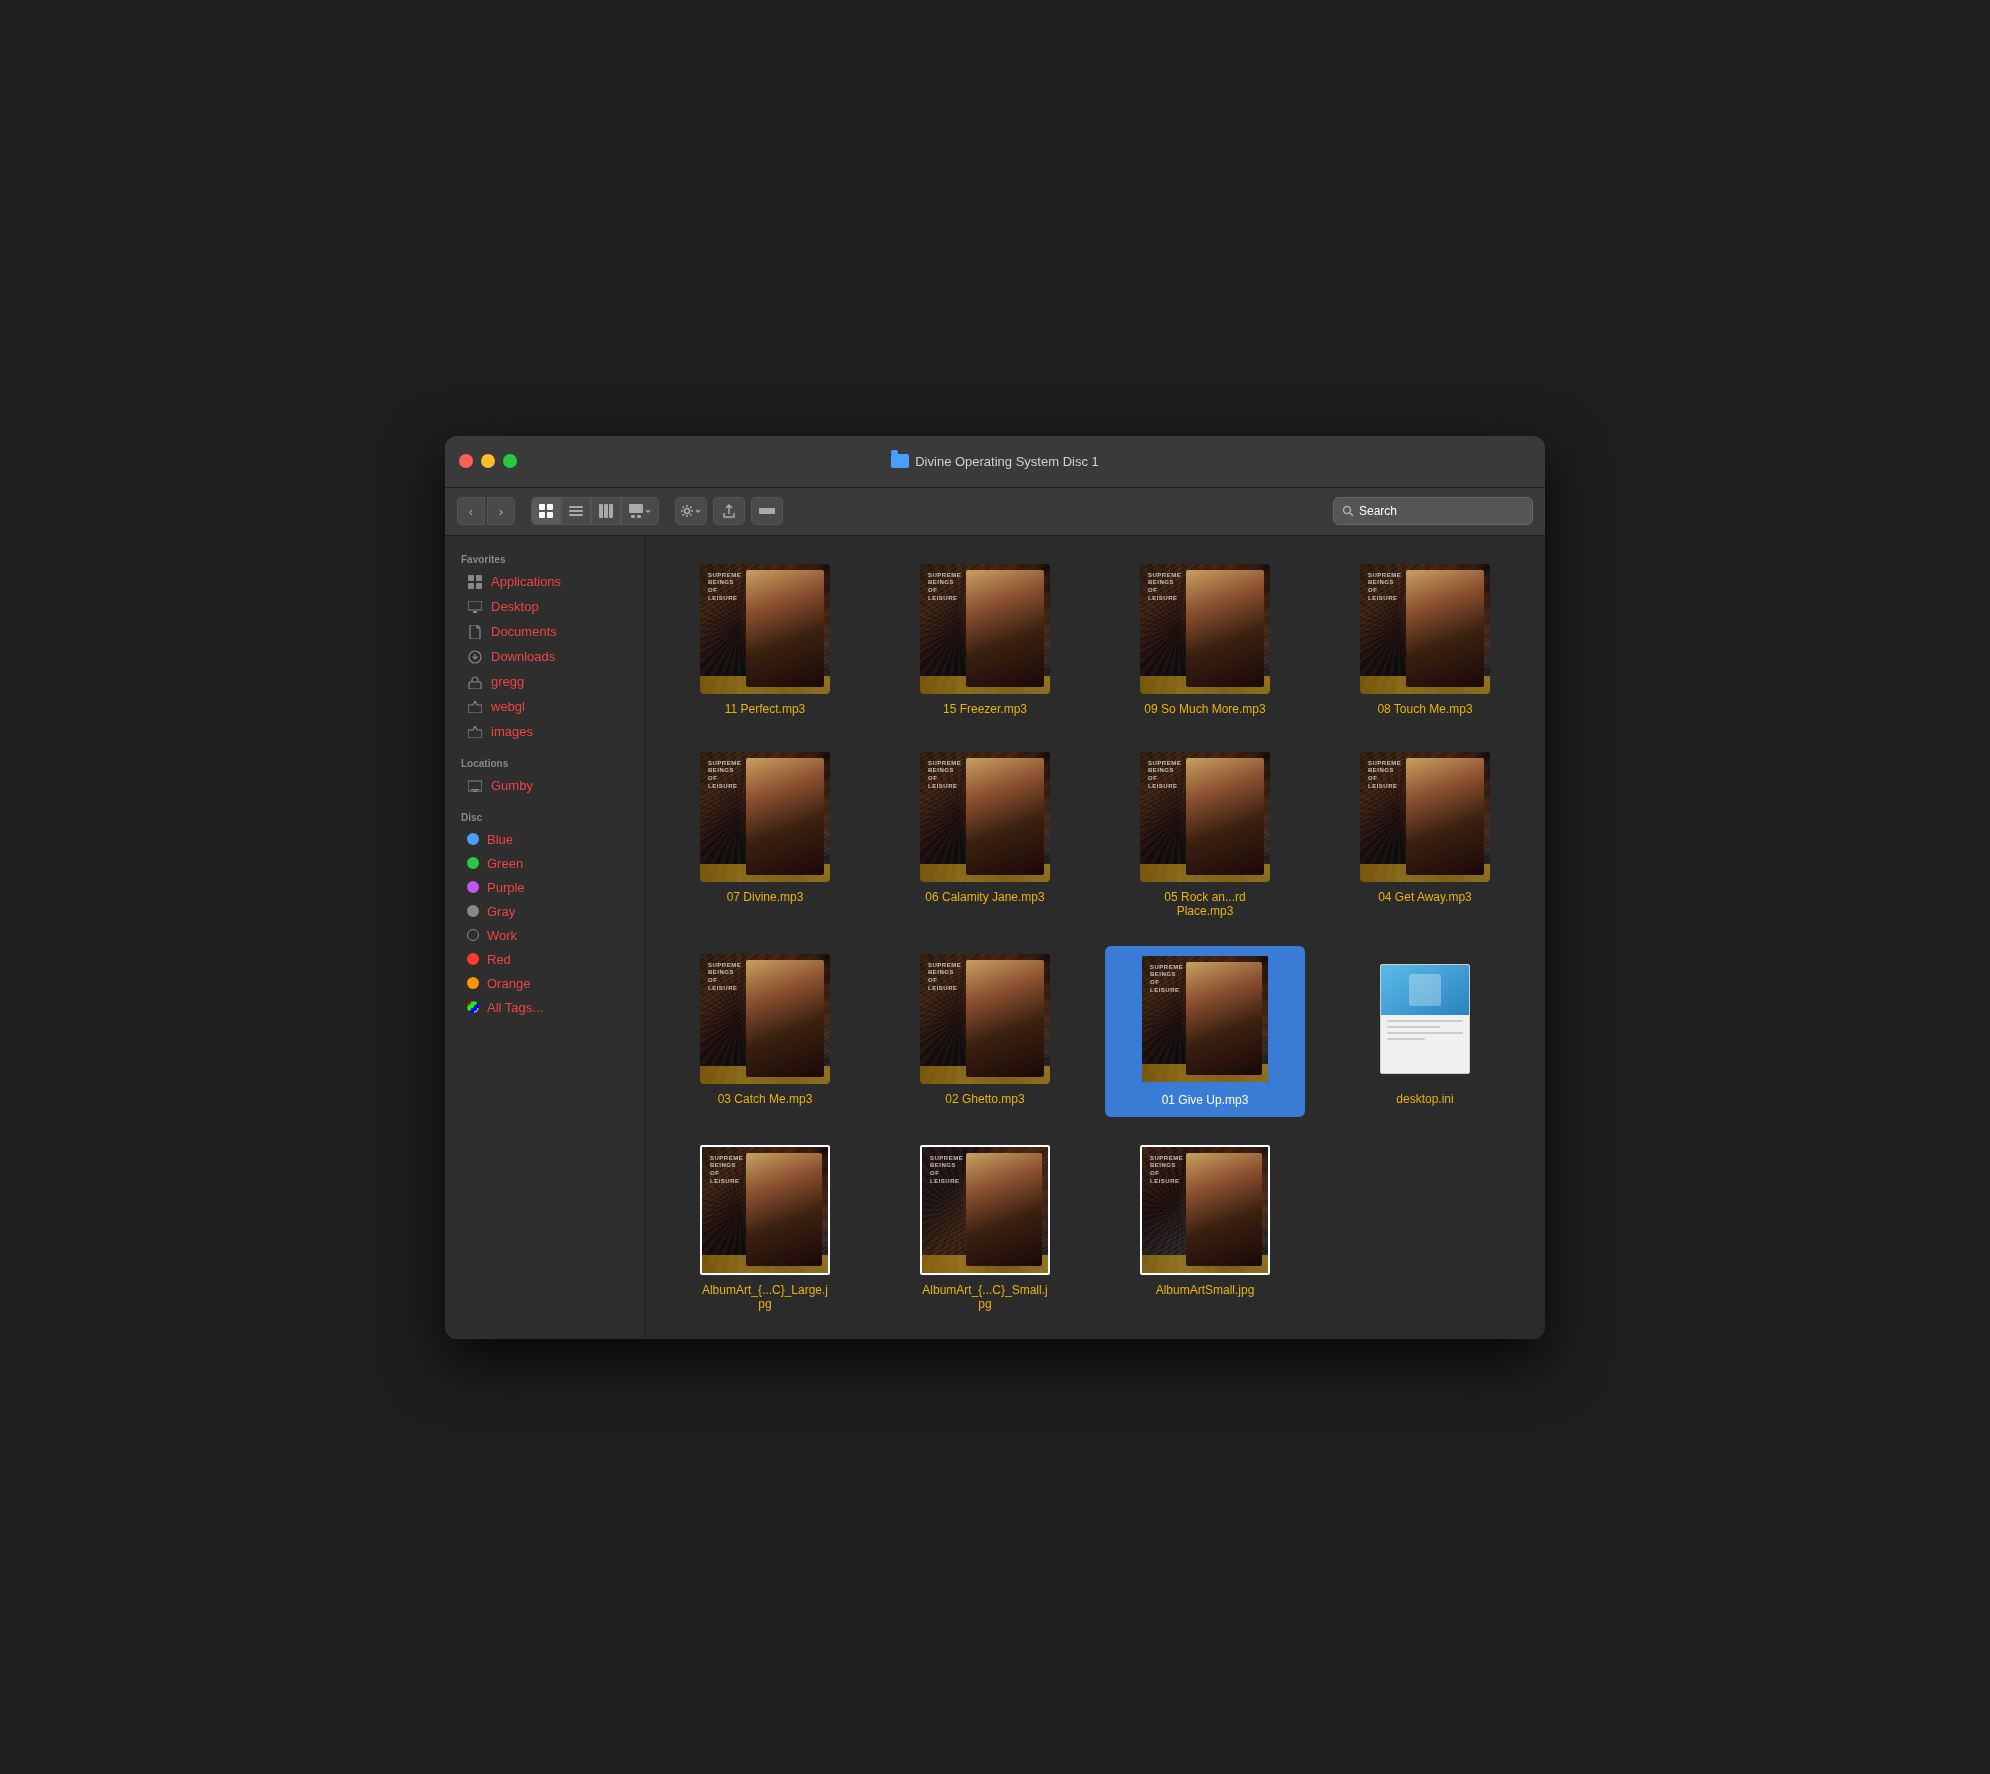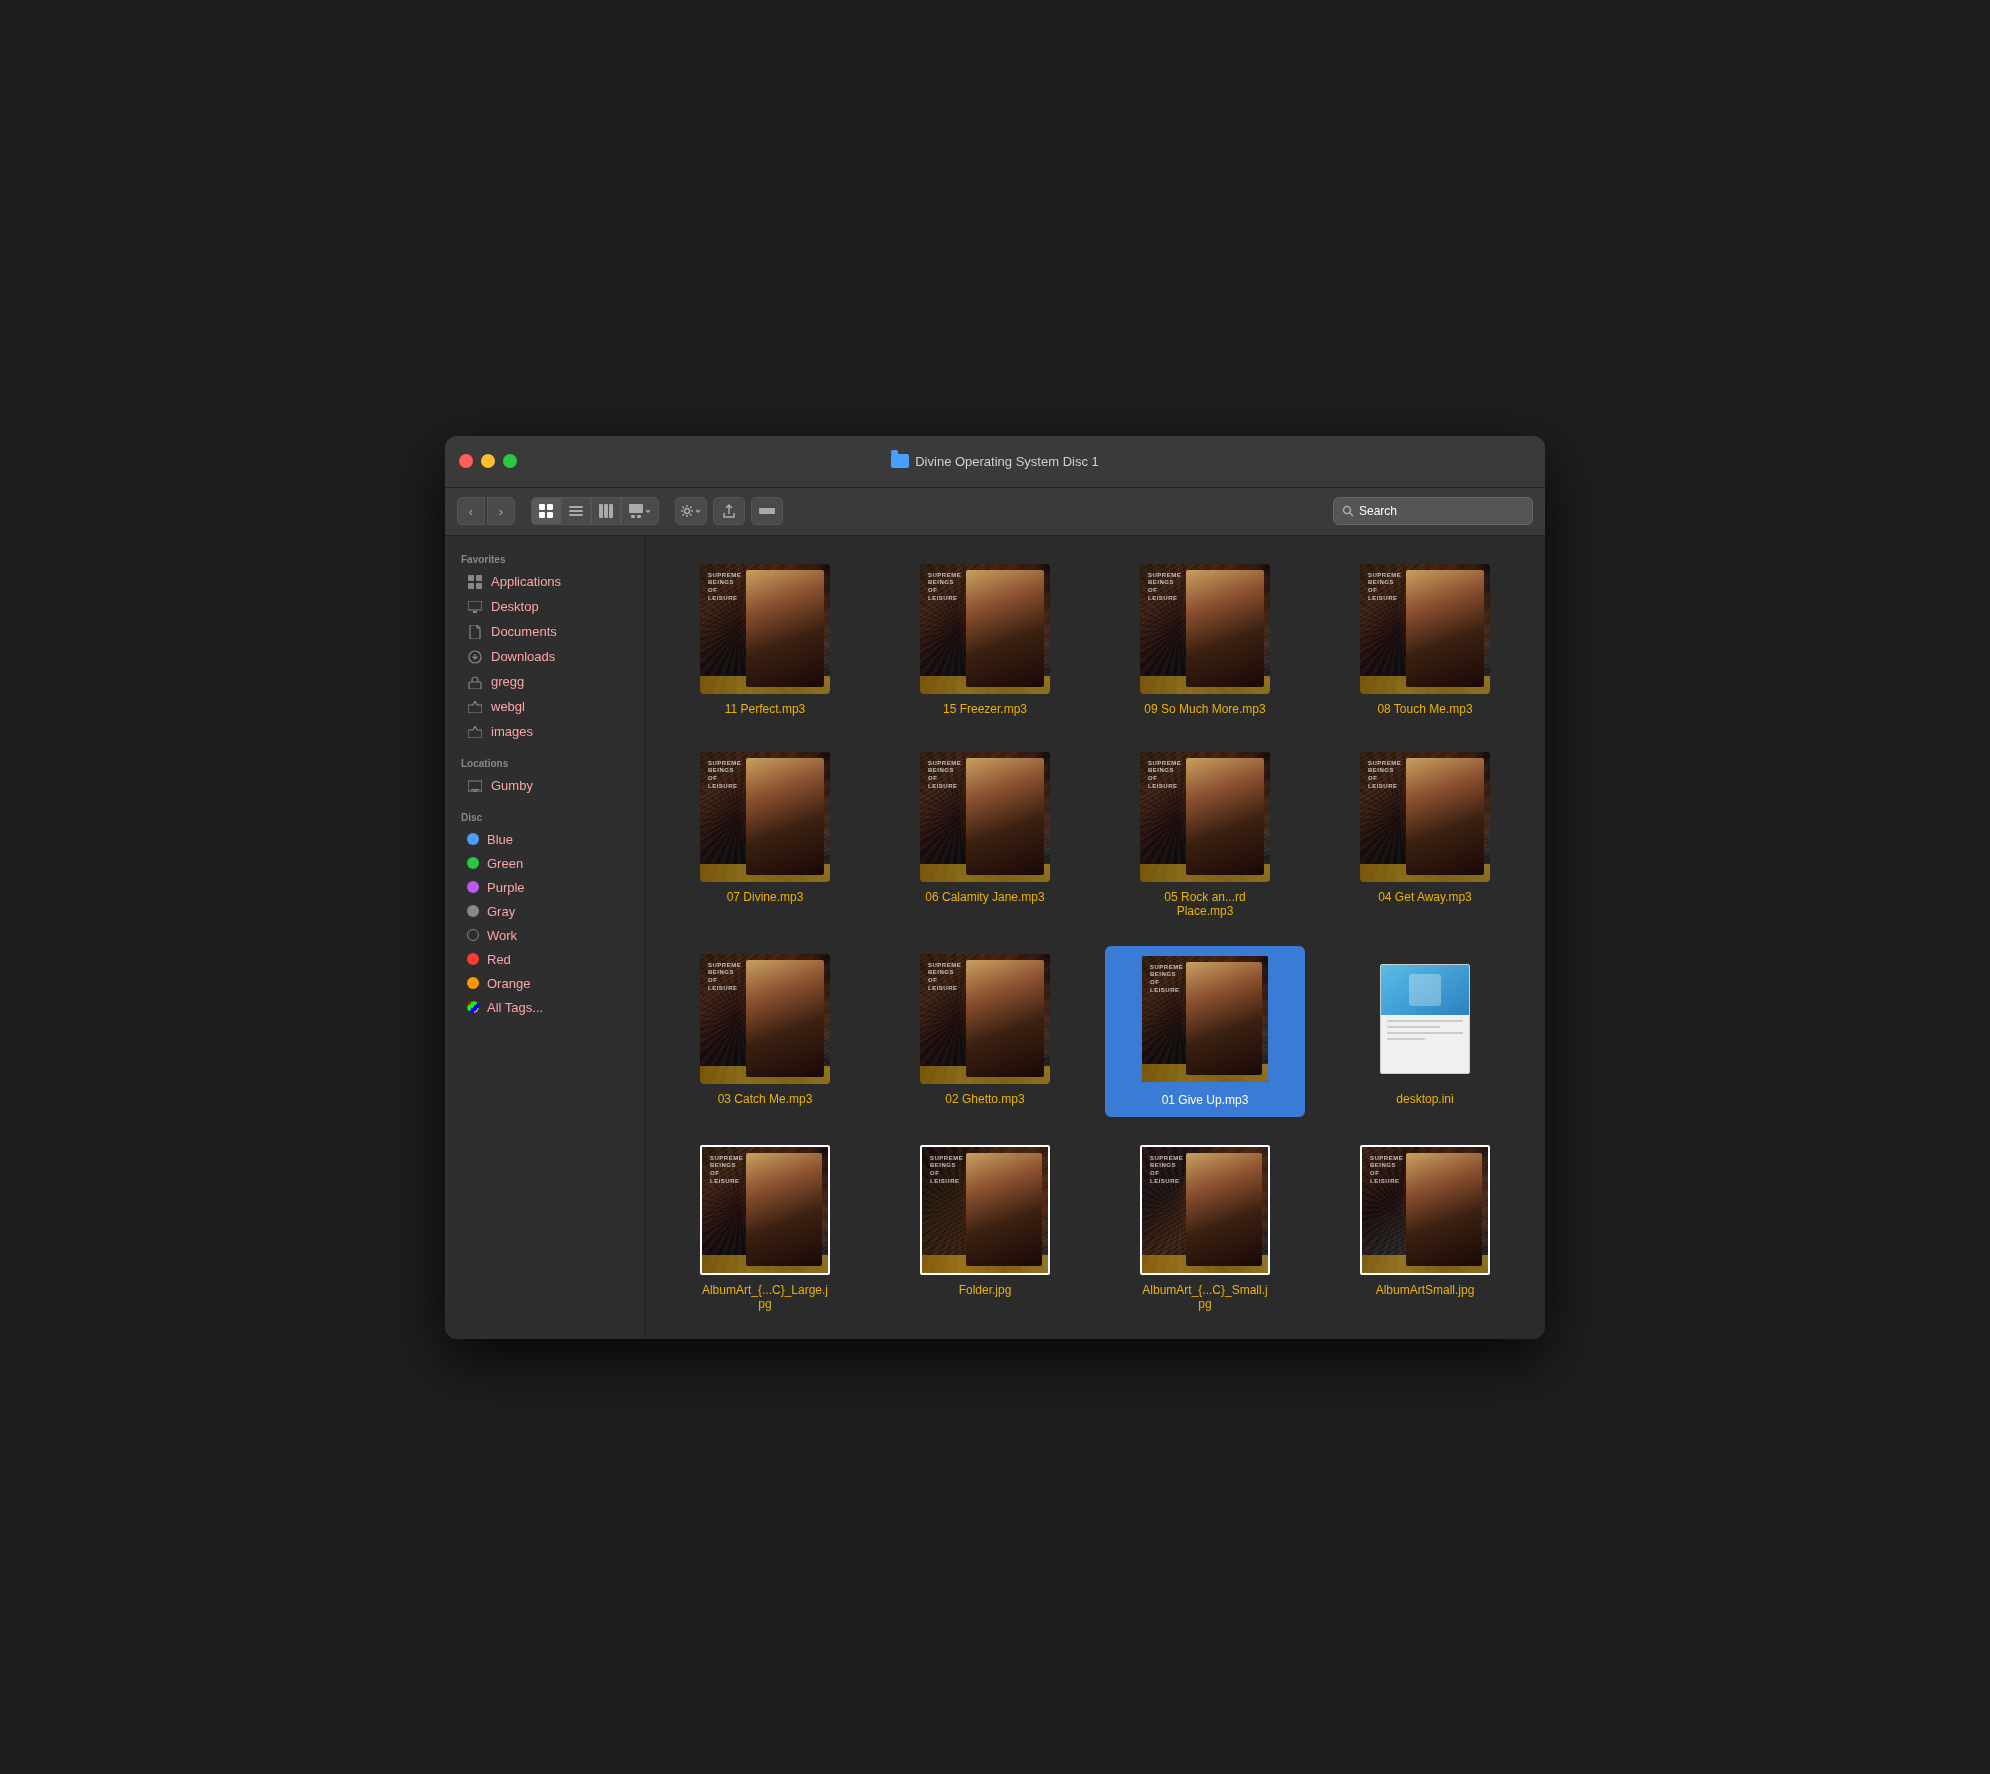--- a/index.html
+++ b/index.html
@@ -184,21 +184,21 @@
       font-size: 10px;
       font-weight: 600;
       padding: 6px 16px 4px;
       text-transform: none;
     }
     .sidebar-item {
       display: flex;
       align-items: center;
       gap: 8px;
       padding: 4px 16px;
-      color: #fca5a5;
+      color: #ef4444;
       font-size: 13px;
       cursor: pointer;
       border-radius: 5px;
       margin: 1px 6px;
     }
     .sidebar-item-icon {
       width: 16px;
       height: 16px;
       display: flex;
       align-items: center;
@@ -705,31 +705,20 @@
           <div class="album-art" style="width:100%;height:100%;">
             <div class="album-art-face"></div>
             <div class="album-art-swirl"></div>
             <div class="album-bar"></div>
             <div class="album-text-overlay">SUPREME<br>BEINGS<br>OF<br>LEISURE</div>
           </div>
         </div>
         <span class="file-name">AlbumArt_{...C}_Large.jpg</span>
       </div>
 
-      <div class="file-item">
-        <div class="file-thumb" style="border:2px solid #fff; border-radius:2px; background:#111;">
-          <div class="album-art" style="width:100%;height:100%;background:linear-gradient(135deg,#1a0808,#2a1a0a,#3d2010,#2a2a2a);">
-            <div class="album-art-face"></div>
-            <div class="album-art-swirl"></div>
-            <div class="album-bar"></div>
-            <div class="album-text-overlay">SUPREME<br>BEINGS<br>OF<br>LEISURE</div>
-          </div>
-        </div>
-        <span class="file-name">Folder.jpg</span>
-      </div>
 
       <div class="file-item">
         <div class="file-thumb" style="border:2px solid #fff; border-radius:2px; background:#111;">
           <div class="album-art" style="width:100%;height:100%;background:linear-gradient(135deg,#2a1010,#1a1010,#3d2010,#1a1a1a,#2a2a2a);">
             <div class="album-art-face"></div>
             <div class="album-art-swirl"></div>
             <div class="album-bar"></div>
             <div class="album-text-overlay">SUPREME<br>BEINGS<br>OF<br>LEISURE</div>
           </div>
         </div>

